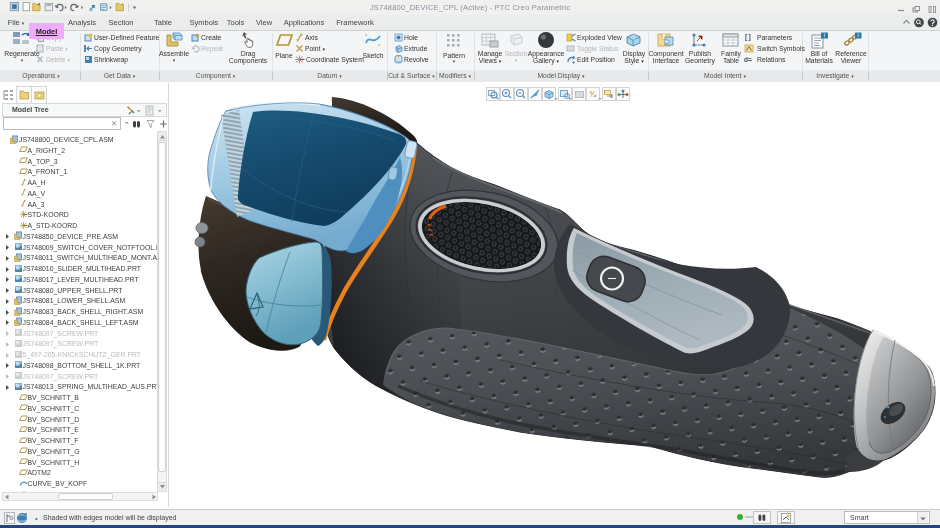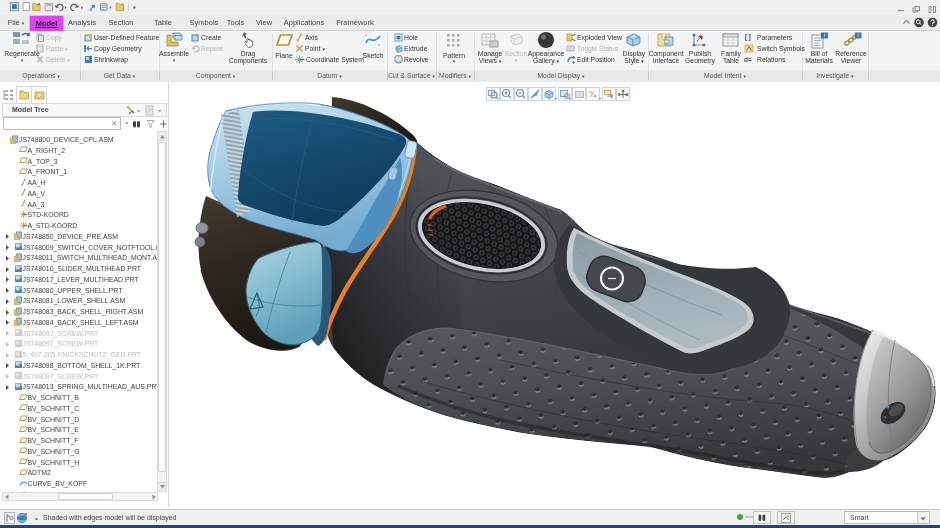--- a/index.html
+++ b/index.html
@@ -12,22 +12,22 @@
     background:#f0f0ee; }
   #title { position:absolute; left:0; right:0; top:3px; text-align:center;
     font-size:7.5px; color:#8b909a; letter-spacing:0.2px; }
   .qat { position:absolute; top:2px; height:11px; z-index:9; }
 
   
   #tabrow { position:absolute; left:0; top:15px; width:940px; height:16px;
     background:#ebecec; border-bottom:1px solid #cfd0d1; }
   .tab { position:absolute; top:0; height:16px; line-height:16px;
     font-size:7.5px; color:#444; text-align:center; }
-  .tab.sel { background:#d946ef; border:1px solid #c8c9ca; border-bottom:none;
-    top:0; height:16px; font-weight:bold; color:#222; z-index:2;text-decoration:underline; }
+  .tab.sel { background:#f0abfc; border:1px solid #c8c9ca; border-bottom:none;
+    top:8px; height:16px; font-weight:bold; color:#222; z-index:2;text-decoration:underline; }
 
   
   #ribbon { position:absolute; left:0; top:31px; width:940px; height:51px;
     background:#f4f5f6; border-bottom:1px solid #d6d7d8; }
   #grouplabels { position:absolute; left:0; top:39px; width:940px; height:12px;
     background:#e7e9ea; }
   .glabel { position:absolute; top:39px; height:12px; line-height:12px;
     text-align:center; font-size:6.8px; color:#555; z-index:3; }
   .gsep { position:absolute; top:2px; height:48px; width:1px; background:#e0e1e2; }
   .rtext { position:absolute; font-size:6.8px; color:#333; white-space:nowrap; }
@@ -61,20 +61,21 @@
   
   #statusbar { position:absolute; left:0; top:509px; width:940px; height:16px;
     background:#f0f0f0; border-top:1px solid #c9cacb; font-size:7px; color:#3f3f3f; }
   #bluestrip { position:absolute; left:0; top:525px; width:940px; height:3px;
     background:#26447c; }
 </style>
 </head>
 <body>
 <div id="app">
   <div id="titlebar">
+    <div id="title">JS748800_DEVICE_CPL (Active) - PTC Creo Parametric</div>
     <svg class="qat" style="left:4px" width="140" height="12" viewBox="0 0 140 12">
       <rect x="0.5" y="0.5" width="9" height="9" fill="#c8d4dc" stroke="#8a9aa6"></rect>
       <rect x="2.5" y="2.5" width="5" height="5" fill="#2e75b5"></rect>
       <rect x="14.5" y="0.5" width="7" height="9" fill="#fdfdfd" stroke="#9aa1a7"></rect>
       <path d="M25 3 L25 9.5 L33 9.5 L33 3 L29 3 L28 1.5 L25 1.5 Z" fill="#e8c96a" stroke="#b5942e" stroke-width="0.8"></path>
       <path d="M30 2.5 l3 -1.5 l-1 2.5" fill="#444"></path>
       <rect x="38.5" y="1.5" width="8" height="8" fill="#e8eaec" stroke="#9aa1a7"></rect>
       <rect x="40" y="1.5" width="5" height="3" fill="#aab2b8"></rect>
       <path d="M51 6 a3.5 3.5 0 1 1 3.5 3.5 M51 6 l-1.5 -2 M51 6 l2.2 -.6" stroke="#5a6068" stroke-width="1.3" fill="none"></path>
       <path d="M60 4 l0 4 l2 -2 Z" fill="#6a7076"></path>

